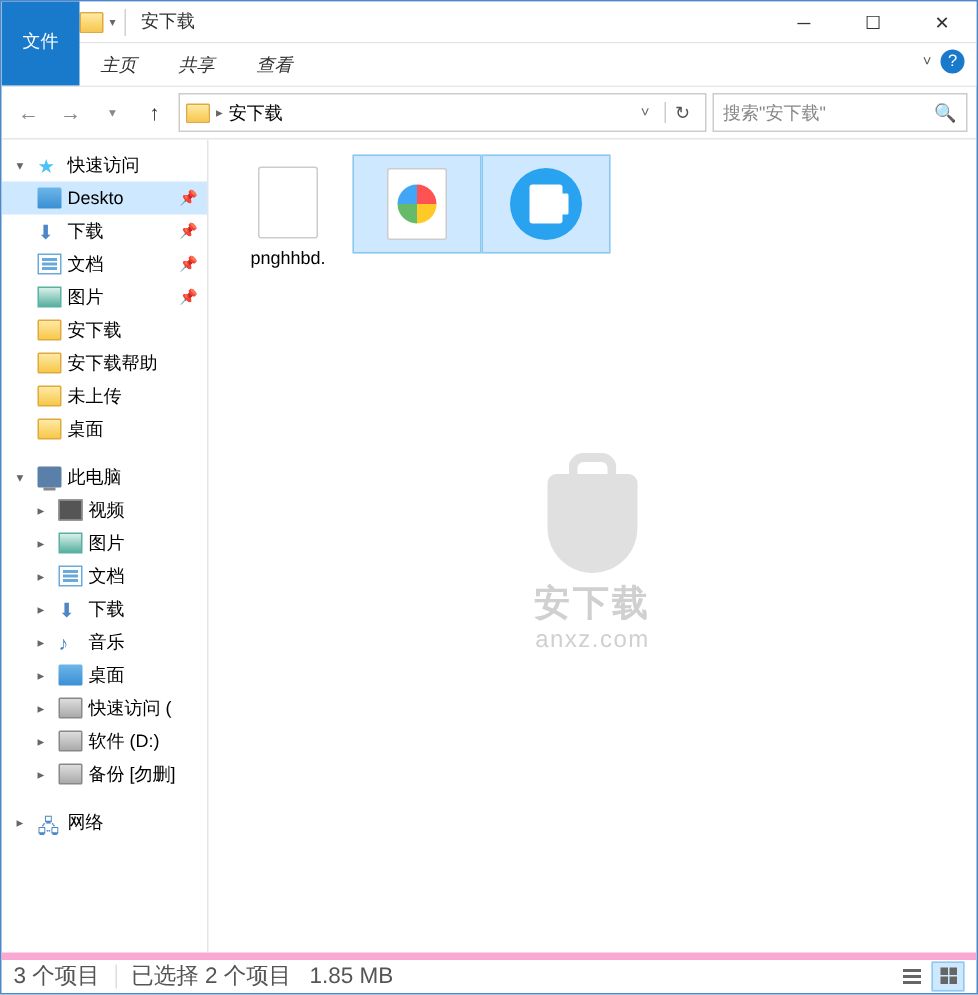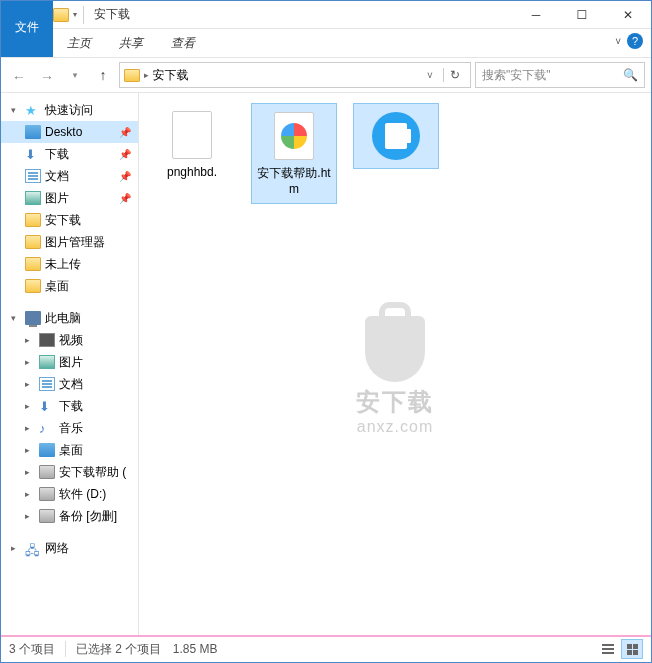--- a/index.html
+++ b/index.html
@@ -53,41 +53,41 @@
 .ico-doc::after { content:""; position:absolute; left:2px; top:2px; right:2px; height:2px; background:#6aa9d8; box-shadow:0 3px 0 #6aa9d8, 0 6px 0 #6aa9d8; }
 .ico-pic { border: 1px solid #5ab0a0; background: linear-gradient(#d8f0ea,#5ab0a0); }
 .ico-pc { background: #5a7fa8; border-radius: 1px; position: relative; }
 .ico-pc::after { content:""; position:absolute; left:4px; right:4px; bottom:-2px; height:2px; background:#888; }
 .ico-video { border:1px solid #888; background:#555; }
 .ico-music { color:#4d87c7; font-size:13px; }
 .ico-drive { background: linear-gradient(#ddd,#aaa); border-radius:1px; border:1px solid #888; }
 .ico-net { color:#4d87c7; font-size:13px; }
 
 
-.content { flex: 1; padding: 10px; display: flex; align-items: flex-start; gap: 16px; flex-wrap: wrap; position: relative; }
+.content { flex: 1; padding: 10px; display: flex; align-items: flex-start; gap: 0; flex-wrap: wrap; position: relative; }
 .file { width: 86px; display: flex; flex-direction: column; align-items: center; padding: 6px 2px; gap: 4px; }
 .file.selected { background: #cde8ff; border: 1px solid #8cc8f0; }
 .file .thumb { width: 52px; height: 52px; display: flex; align-items: center; justify-content: center; }
 .file .label { font-size: 12px; text-align: center; line-height: 1.3; word-break: break-all; }
 .thumb-blank { width: 40px; height: 48px; border: 1px solid #ccc; background: #fff; border-radius: 2px; }
 .thumb-htm { width: 40px; height: 48px; border: 1px solid #ccc; background: #fff; border-radius: 2px; display:flex; align-items:center; justify-content:center; }
 .thumb-htm .wheel { width: 26px; height: 26px; border-radius: 50%; background: conic-gradient(#ff5252 0 90deg,#ffca28 90deg 180deg,#66bb6a 180deg 270deg,#42a5f5 270deg 360deg); }
 .thumb-exe { width: 48px; height: 48px; border-radius: 50%; background: #29a3ef; display:flex; align-items:center; justify-content:center; }
 .thumb-exe .inner { width:22px; height:26px; background:#fff; border-radius:2px; position:relative; }
 .thumb-exe .inner::after { content:""; position:absolute; right:-4px; top:6px; width:8px; height:14px; background:#fff; border-radius:1px; }
 
 
 .watermark { position: absolute; left: 50%; top: 50%; transform: translate(-50%,-40%); color: #d0d0d0; text-align: center; pointer-events: none; }
 .watermark .shield { width: 60px; height: 66px; margin: 0 auto 4px; border-radius: 6px 6px 30px 30px; background: #e0e0e0; position: relative; }
 .watermark .shield .handle { position:absolute; top:-14px; left:14px; width:32px; height:20px; border:6px solid #e0e0e0; border-bottom:none; border-radius:10px 10px 0 0; }
 .watermark .txt1 { font-size: 24px; font-weight: bold; letter-spacing: 2px; }
 .watermark .txt2 { font-size: 16px; letter-spacing: 1px; }
 
 
-.statusbar { height: 26px; border-top: 2px solid #f9a8d4; display: flex; align-items: center; font-size: 12px; color: #555; padding: 0 8px; gap: 4px; }
+.statusbar { height: 26px; border-top: 5px solid #f9a8d4; display: flex; align-items: center; font-size: 15px; color: #555; padding: 0 8px; gap: 4px; }
 .statusbar .ssep { width: 1px; height: 16px; background: #ddd; margin: 0 6px; }
 .statusbar .viewbtns { margin-left: auto; display: flex; gap: 2px; }
 .statusbar .viewbtn { width: 22px; height: 20px; border: 1px solid transparent; display:flex; align-items:center; justify-content:center; }
 .statusbar .viewbtn.active { background:#cde8ff; border-color:#8cc8f0; }
 .vb-detail { display:grid; grid-template-rows:repeat(3,2px); gap:2px; width:12px; }
 .vb-detail span { background:#666; height:2px; }
 .vb-large { display:grid; grid-template-columns:5px 5px; grid-template-rows:5px 5px; gap:1px; }
 .vb-large span { background:#666; }
 </style>
 </head>
@@ -170,21 +170,21 @@
           <span class="ico ico-pic"></span>
           <span>图片</span>
           <span class="pin">📌</span>
         </div>
       <div class="item sub">
           <span class="ico ico-folder"></span>
           <span>安下载</span>
         </div>
       <div class="item sub">
           <span class="ico ico-folder"></span>
-          <span>图片管理器</span>
+          <span>安下载帮助</span>
         </div>
       <div class="item sub">
           <span class="ico ico-folder"></span>
           <span>未上传</span>
         </div>
       <div class="item sub">
           <span class="ico ico-folder"></span>
           <span>桌面</span>
         </div>
     </div>
@@ -220,21 +220,21 @@
           <span>音乐</span>
         </div>
       <div class="item sub">
           <span class="exp">▸</span>
           <span class="ico ico-desktop"></span>
           <span>桌面</span>
         </div>
       <div class="item sub">
           <span class="exp">▸</span>
           <span class="ico ico-drive"></span>
-          <span>安下载帮助 (</span>
+          <span>快速访问 (</span>
         </div>
       <div class="item sub">
           <span class="exp">▸</span>
           <span class="ico ico-drive"></span>
           <span>软件 (D:)</span>
         </div>
       <div class="item sub">
           <span class="exp">▸</span>
           <span class="ico ico-drive"></span>
           <span>备份 [勿删]</span>
@@ -255,21 +255,20 @@
           <div class="thumb-blank"></div>
         </div>
       <div class="label">pnghhbd.</div>
     </div>
     <div class="file selected">
       <div class="thumb">
           <div class="thumb-htm">
             <div class="wheel"></div>
           </div>
         </div>
-      <div class="label">安下载帮助.htm</div>
     </div>
     <div class="file selected">
       <div class="thumb">
           <div class="thumb-exe">
             <div class="inner"></div>
           </div>
         </div>
     </div>
 
     <div class="watermark">

